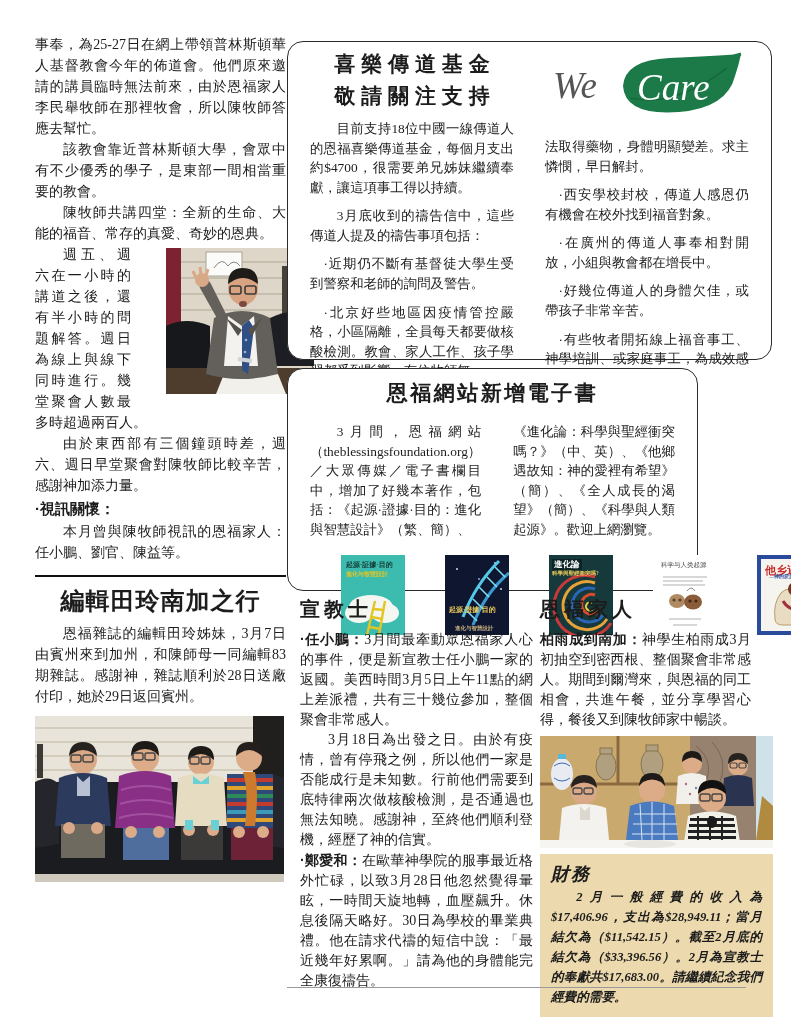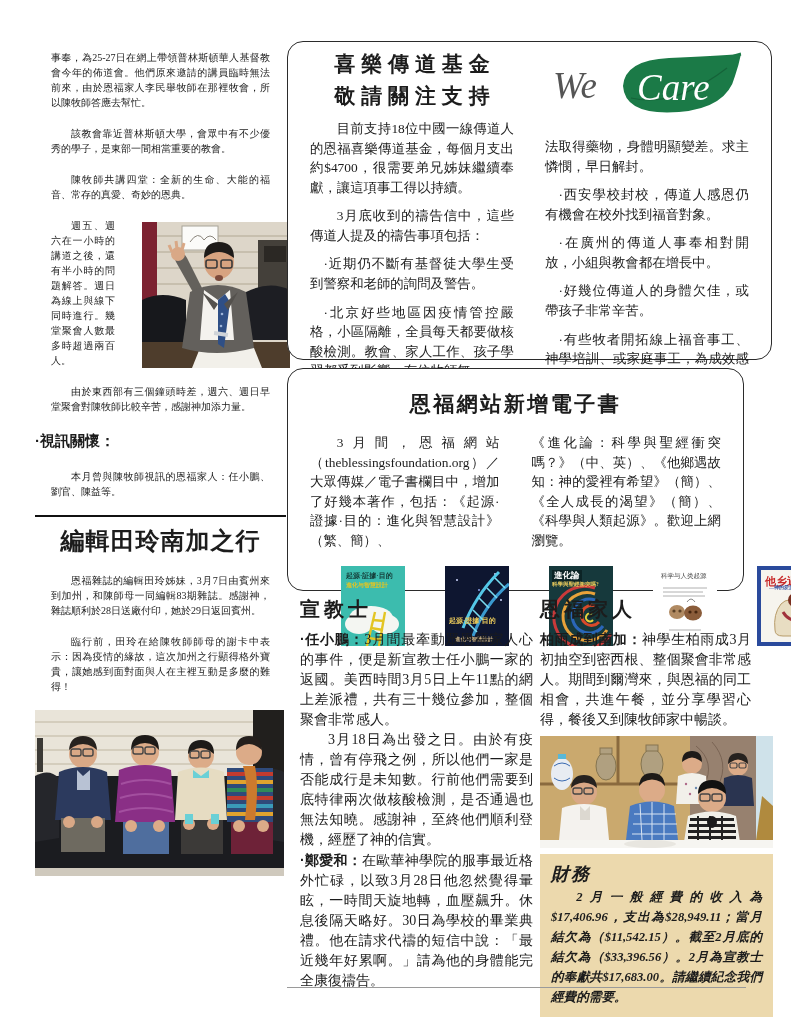--- a/index.html
+++ b/index.html
@@ -1,37 +1,37 @@
 <!DOCTYPE html>
 <html><head>
 <meta charset="utf-8">
 <style>
   html,body{margin:0;padding:0;background:#fff;}
   .page{position:relative;width:791px;height:1024px;background:#ffffff;overflow:hidden;
         font-family:"Liberation Serif","DejaVu Serif",serif;color:#1c1c1c;}
   
   .col-left{position:absolute;left:35px;top:34px;width:251px;}
-  p.body{margin:16px;font-size:10px;line-height:1.5;text-align:justify;text-indent:2em;}
+  p.body{margin:0;font-size:14px;line-height:1.5;text-align:justify;text-indent:2em;}
   p.no-indent{text-indent:0;}
   p.subhead{margin:2px 0 0 0;font-size:15px;line-height:1.5;font-weight:bold;
             font-family:"Liberation Sans","DejaVu Sans",sans-serif;}
   .float-photo{float:right;width:148px;height:146px;margin:4px 0 4px 7px;display:block;}
   hr.rule{border:none;border-top:2.5px solid #111;margin:12px 0 8px 0;}
   h2.left-title{margin:0 0 6px 0;font-size:24px;text-align:center;letter-spacing:1px;font-weight:bold;}
   .photo-group{width:249px;height:166px;margin-top:9px;}
   
   .box{position:absolute;border:1.6px solid #2b2b2b;border-radius:16px;background:#fff;box-sizing:border-box;}
   .box1{left:287px;top:41px;width:485px;height:319px;padding:4px 13px;display:flex;gap:13px;}
   .box1 .colA,.box1 .colB{width:228px;}
   h2.box-title{margin:4px 0 2px 0;font-size:21px;font-weight:bold;text-align:center;letter-spacing:.28em;text-indent:.28em;}
   h2.box-title2{margin:2px 0 6px 0;font-size:21px;font-weight:bold;text-align:center;letter-spacing:.12em;}
   .boxp{margin:9px;font-size:13.4px;line-height:1.46;text-align:justify;text-indent:2em;}
   .boxp.bullet{text-indent:1em;}
   .logo-wrap{text-align:center;margin:0 0 6px 0;}
-  .box2{left:287px;top:368px;width:457px;height:223px;padding:19px 13px;}
+  .box2{left:287px;top:368px;width:411px;height:223px;padding:8px 13px;}
   .box2-cols{display:flex;gap:14px;}
   .box2-cols .c{width:226px;}
   .bookrow{display:flex;justify-content:space-between;margin-top:7px;}
   .cover{width:64px;height:80px;position:relative;overflow:hidden;flex:0 0 auto;margin-left:40px;}
   .cover .t{position:absolute;font-weight:bold;}
   
   .col-mid{position:absolute;left:300px;top:596px;width:233px;}
   .col-right{position:absolute;left:540px;top:596px;width:211px;}
   h3.script{margin:0 0 6px 0;font-size:20px;font-weight:bold;letter-spacing:.2em;}
   p.small{margin:0;font-size:14px;line-height:1.43;text-align:justify;}
@@ -89,21 +89,20 @@
         </svg>
       </span>
       <span>週五、週六在一小時的講道之後，還有半小時的問題解答。週日為線上與線下同時進行。幾堂聚會人數最多時超過兩百人。</span>
     </p>
     <p class="body">由於東西部有三個鐘頭時差，週六、週日早堂聚會對陳牧師比較辛苦，感謝神加添力量。</p>
     <p class="subhead">·視訊關懷：</p>
     <p class="body">本月曾與陳牧師視訊的恩福家人：任小鵬、劉官、陳益等。</p>
     <hr class="rule">
     <h2 class="left-title">編輯田玲南加之行</h2>
     <p class="body">恩福雜誌的編輯田玲姊妹，3月7日由賓州來到加州，和陳師母一同編輯83期雜誌。感謝神，雜誌順利於28日送廠付印，她於29日返回賓州。</p>
-    <p class="body">臨行前，田玲在給陳牧師師母的謝卡中表示：因為疫情的緣故，這次加州之行顯得格外寶貴，讓她感到面對面與人在主裡互動是多麼的難得！</p>
     <div class="photo-group">
       <svg width="249" height="166" viewBox="0 0 249 166">
         <rect width="249" height="166" fill="#e9e4d9"></rect>
         <g stroke="#d4cdbd" stroke-width="2">
           <line x1="0" y1="12" x2="249" y2="12"></line>
             <line x1="0" y1="26" x2="249" y2="26"></line>
           <line x1="0" y1="40" x2="249" y2="40"></line>
             <line x1="0" y1="54" x2="249" y2="54"></line>
         </g>
         <rect x="218" y="0" width="31" height="130" fill="#211f1d"></rect>

